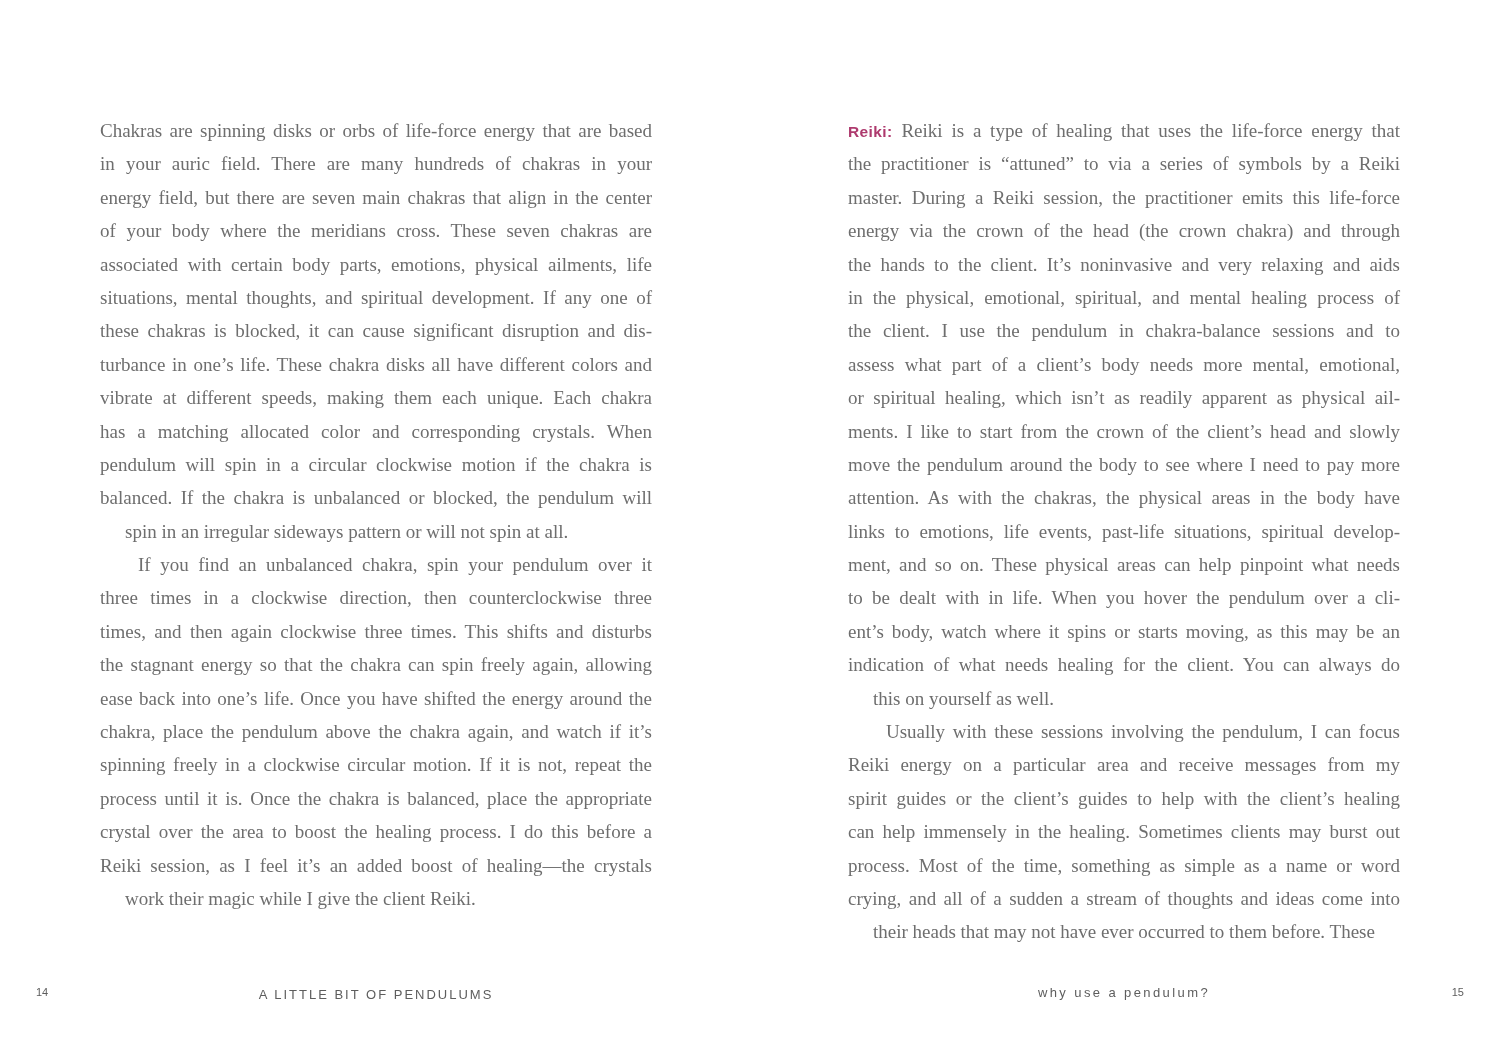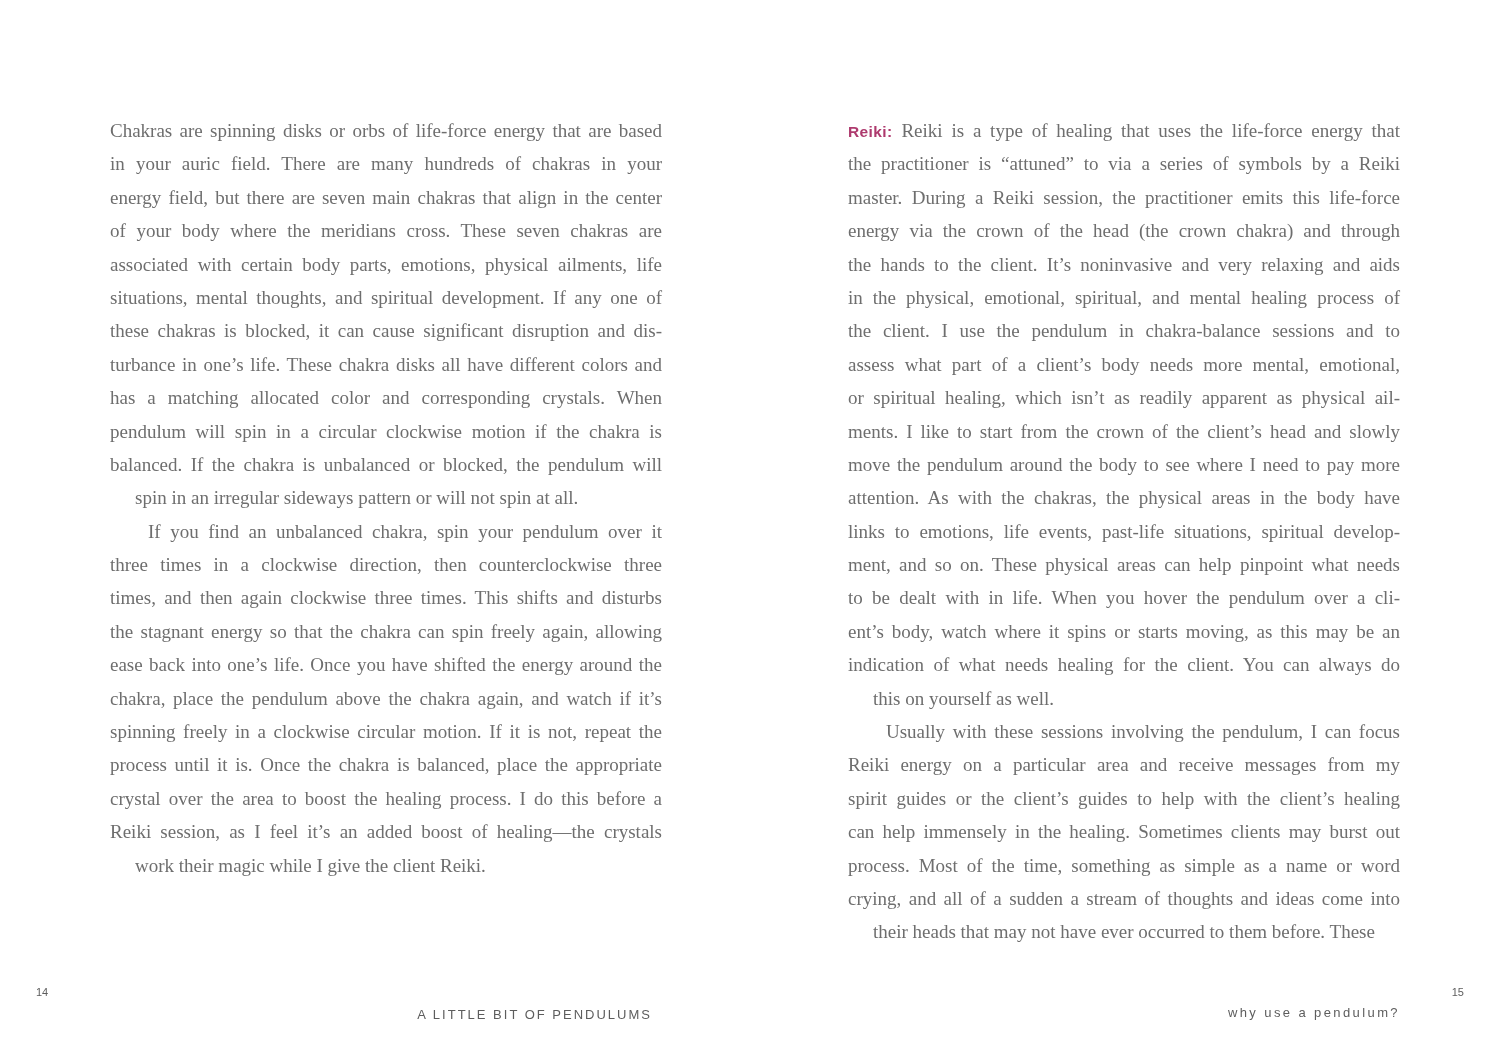--- a/index.html
+++ b/index.html
@@ -18,21 +18,21 @@
     font-family: "Liberation Serif", serif;
   }
   .page-col {
     position: absolute;
     top: 114px;
     width: 552px;
     color: var(--body-text, #6e6e6e);
     font-size: 19px;
     line-height: 33.4px;
   }
-  #left-col  { left: 110px; }
+  #left-col  { left: 100px; }
   #right-col { left: 848px; }
   .paragraph { margin: 0; }
   .line {
     height: 33.4px;
     text-align: justify;
     text-align-last: justify;
     white-space: normal;
   }
   .line.last  { text-align-last: left; margin-left: 25px; }
   .line.indent { text-indent: 38px; }
@@ -49,22 +49,21 @@
     font-family: "Liberation Sans", sans-serif;
     font-size: 11px;
     color: var(--footer-text, #5d5d5d);
   }
   #pn-left  { left: 36px; }
   #pn-right { right: 36px; }
   .running-footer {
     position: absolute;
     font-family: "Liberation Sans", sans-serif;
     color: var(--footer-text, #5d5d5d);
-    text-align: right;
-    margin-top: 20px;
+    text-align: center;
   }
   #rf-left {
     top: 987px;
     left: 100px;
     width: 552px;
     font-size: 13px;
     letter-spacing: 2px;
     text-transform: uppercase;
   }
   #rf-right {
@@ -83,20 +82,21 @@
   <div class="page-col" id="left-col">
     <div class="paragraph">
         <div class="line">Chakras are spinning disks or orbs of life-force energy that are based</div>
         <div class="line">in your auric field. There are many hundreds of chakras in your</div>
         <div class="line">energy field, but there are seven main chakras that align in the center</div>
         <div class="line">of your body where the meridians cross. These seven chakras are</div>
         <div class="line">associated with certain body parts, emotions, physical ailments, life</div>
         <div class="line">situations, mental thoughts, and spiritual development. If any one of</div>
         <div class="line">these chakras is blocked, it can cause significant disruption and dis-</div>
         <div class="line">turbance in one’s life. These chakra disks all have different colors and</div>
+        <div class="line">vibrate at different speeds, making them each unique. Each chakra</div>
         <div class="line">has a matching allocated color and corresponding crystals. When</div>
         <div class="line">pendulum will spin in a circular clockwise motion if the chakra is</div>
         <div class="line">balanced. If the chakra is unbalanced or blocked, the pendulum will</div>
         <div class="line last">spin in an irregular sideways pattern or will not spin at all.</div>
       </div>
     <div class="paragraph">
         <div class="line indent">If you find an unbalanced chakra, spin your pendulum over it</div>
         <div class="line">three times in a clockwise direction, then counterclockwise three</div>
         <div class="line">times, and then again clockwise three times. This shifts and disturbs</div>
         <div class="line">the stagnant energy so that the chakra can spin freely again, allowing</div>

